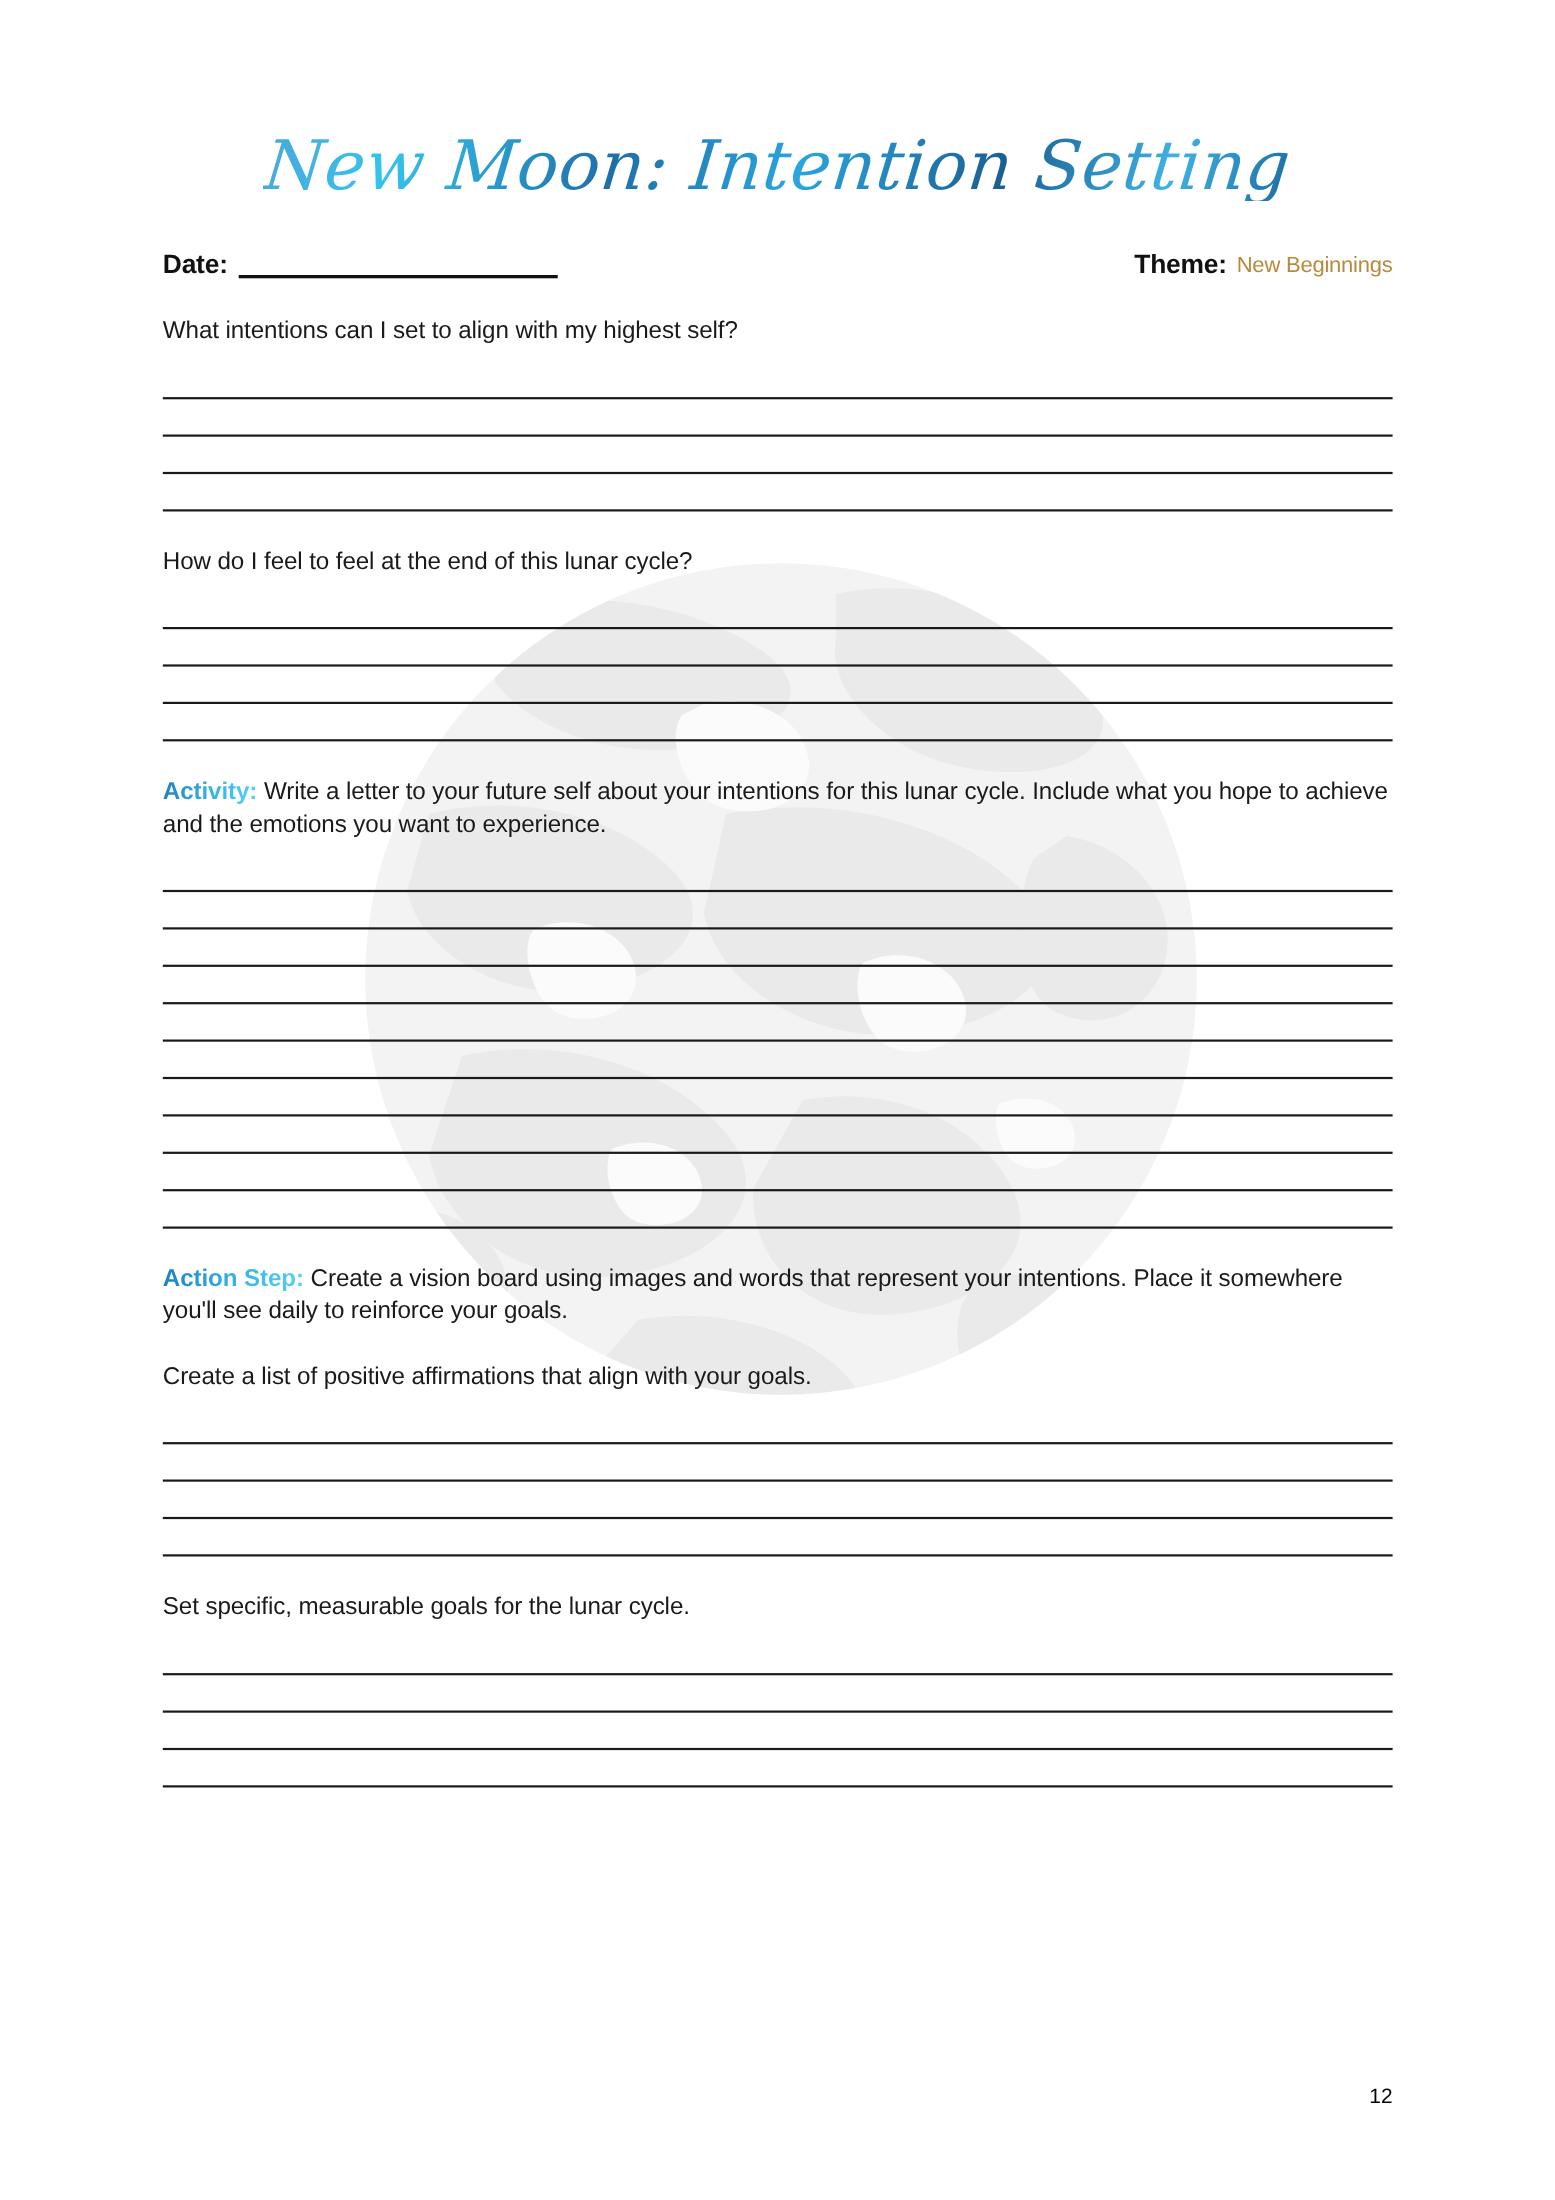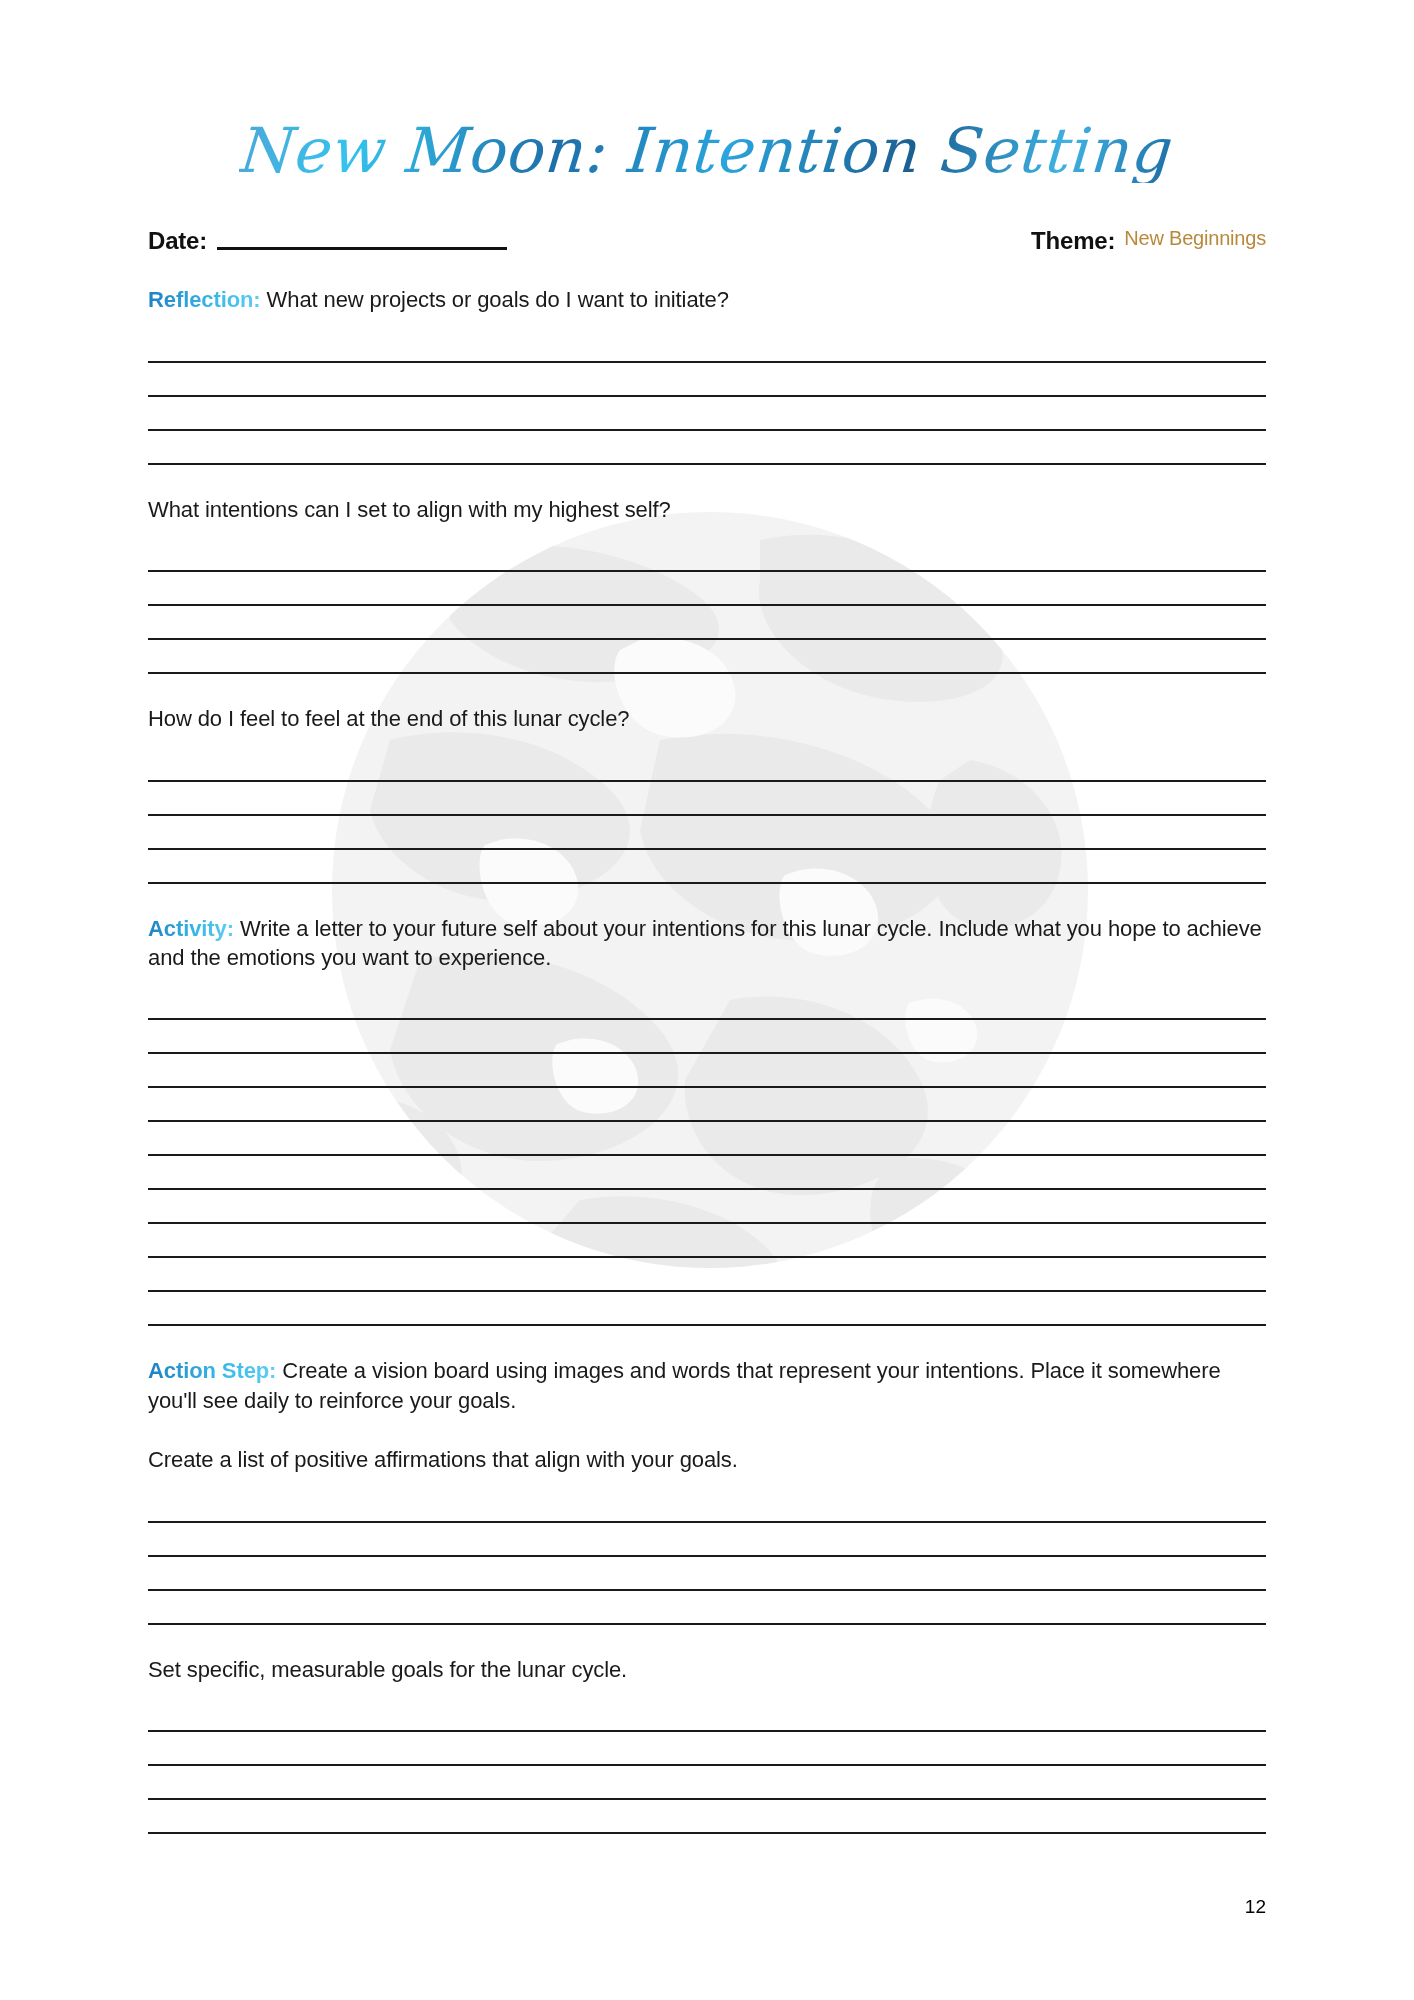--- a/index.html
+++ b/index.html
@@ -74,21 +74,21 @@
   
   .meta-row {
     display: flex;
     align-items: baseline;
     justify-content: space-between;
     margin-top: 44px;
     margin-bottom: 6px;
   }
   .meta-left, .meta-right {
     display: flex;
-    align-items: flex-start;
+    align-items: center;
     white-space: nowrap;
   }
   .meta-label {
     font-size: 24px;
     font-weight: bold;
     color: #111111;
     letter-spacing: -0.2px;
   }
   .date-blank {
     display: inline-block;
@@ -189,65 +189,54 @@
       <div class="meta-left">
         <span class="meta-label">Date:</span>
         <span class="date-blank"></span>
       </div>
       <div class="meta-right">
         <span class="meta-label">Theme:</span>
         <span class="theme-value">New Beginnings</span>
       </div>
     </div>
 
-    <div class="block">
-      <p class="prompt">
-        <span class="kicker">Reflection:</span><span>What new projects or goals do I want to initiate?</span>
+
+    <div class="block">
+      <p class="prompt">
+        <span>What intentions can I set to align with my highest self?</span>
       </p>
       <div class="lines">
         <div class="rule"></div>
         <div class="rule"></div>
         <div class="rule"></div>
         <div class="rule"></div>
       </div>
     </div>
 
     <div class="block">
       <p class="prompt">
-        <span>What intentions can I set to align with my highest self?</span>
+        <span>How do I feel to feel at the end of this lunar cycle?</span>
       </p>
       <div class="lines">
         <div class="rule"></div>
         <div class="rule"></div>
         <div class="rule"></div>
         <div class="rule"></div>
       </div>
     </div>
 
     <div class="block">
       <p class="prompt">
-        <span>How do I feel to feel at the end of this lunar cycle?</span>
+        <span class="kicker">Activity:</span><span>Write a letter to your future self about your intentions for this lunar cycle. Include what you hope to achieve and the emotions you want to experience.</span>
       </p>
       <div class="lines">
         <div class="rule"></div>
         <div class="rule"></div>
         <div class="rule"></div>
         <div class="rule"></div>
-      </div>
-    </div>
-
-    <div class="block">
-      <p class="prompt">
-        <span class="kicker">Activity:</span><span>Write a letter to your future self about your intentions for this lunar cycle. Include what you hope to achieve and the emotions you want to experience.</span>
-      </p>
-      <div class="lines">
-        <div class="rule"></div>
-        <div class="rule"></div>
-        <div class="rule"></div>
-        <div class="rule"></div>
         <div class="rule"></div>
         <div class="rule"></div>
         <div class="rule"></div>
         <div class="rule"></div>
         <div class="rule"></div>
         <div class="rule"></div>
       </div>
     </div>
 
     <div class="block">

